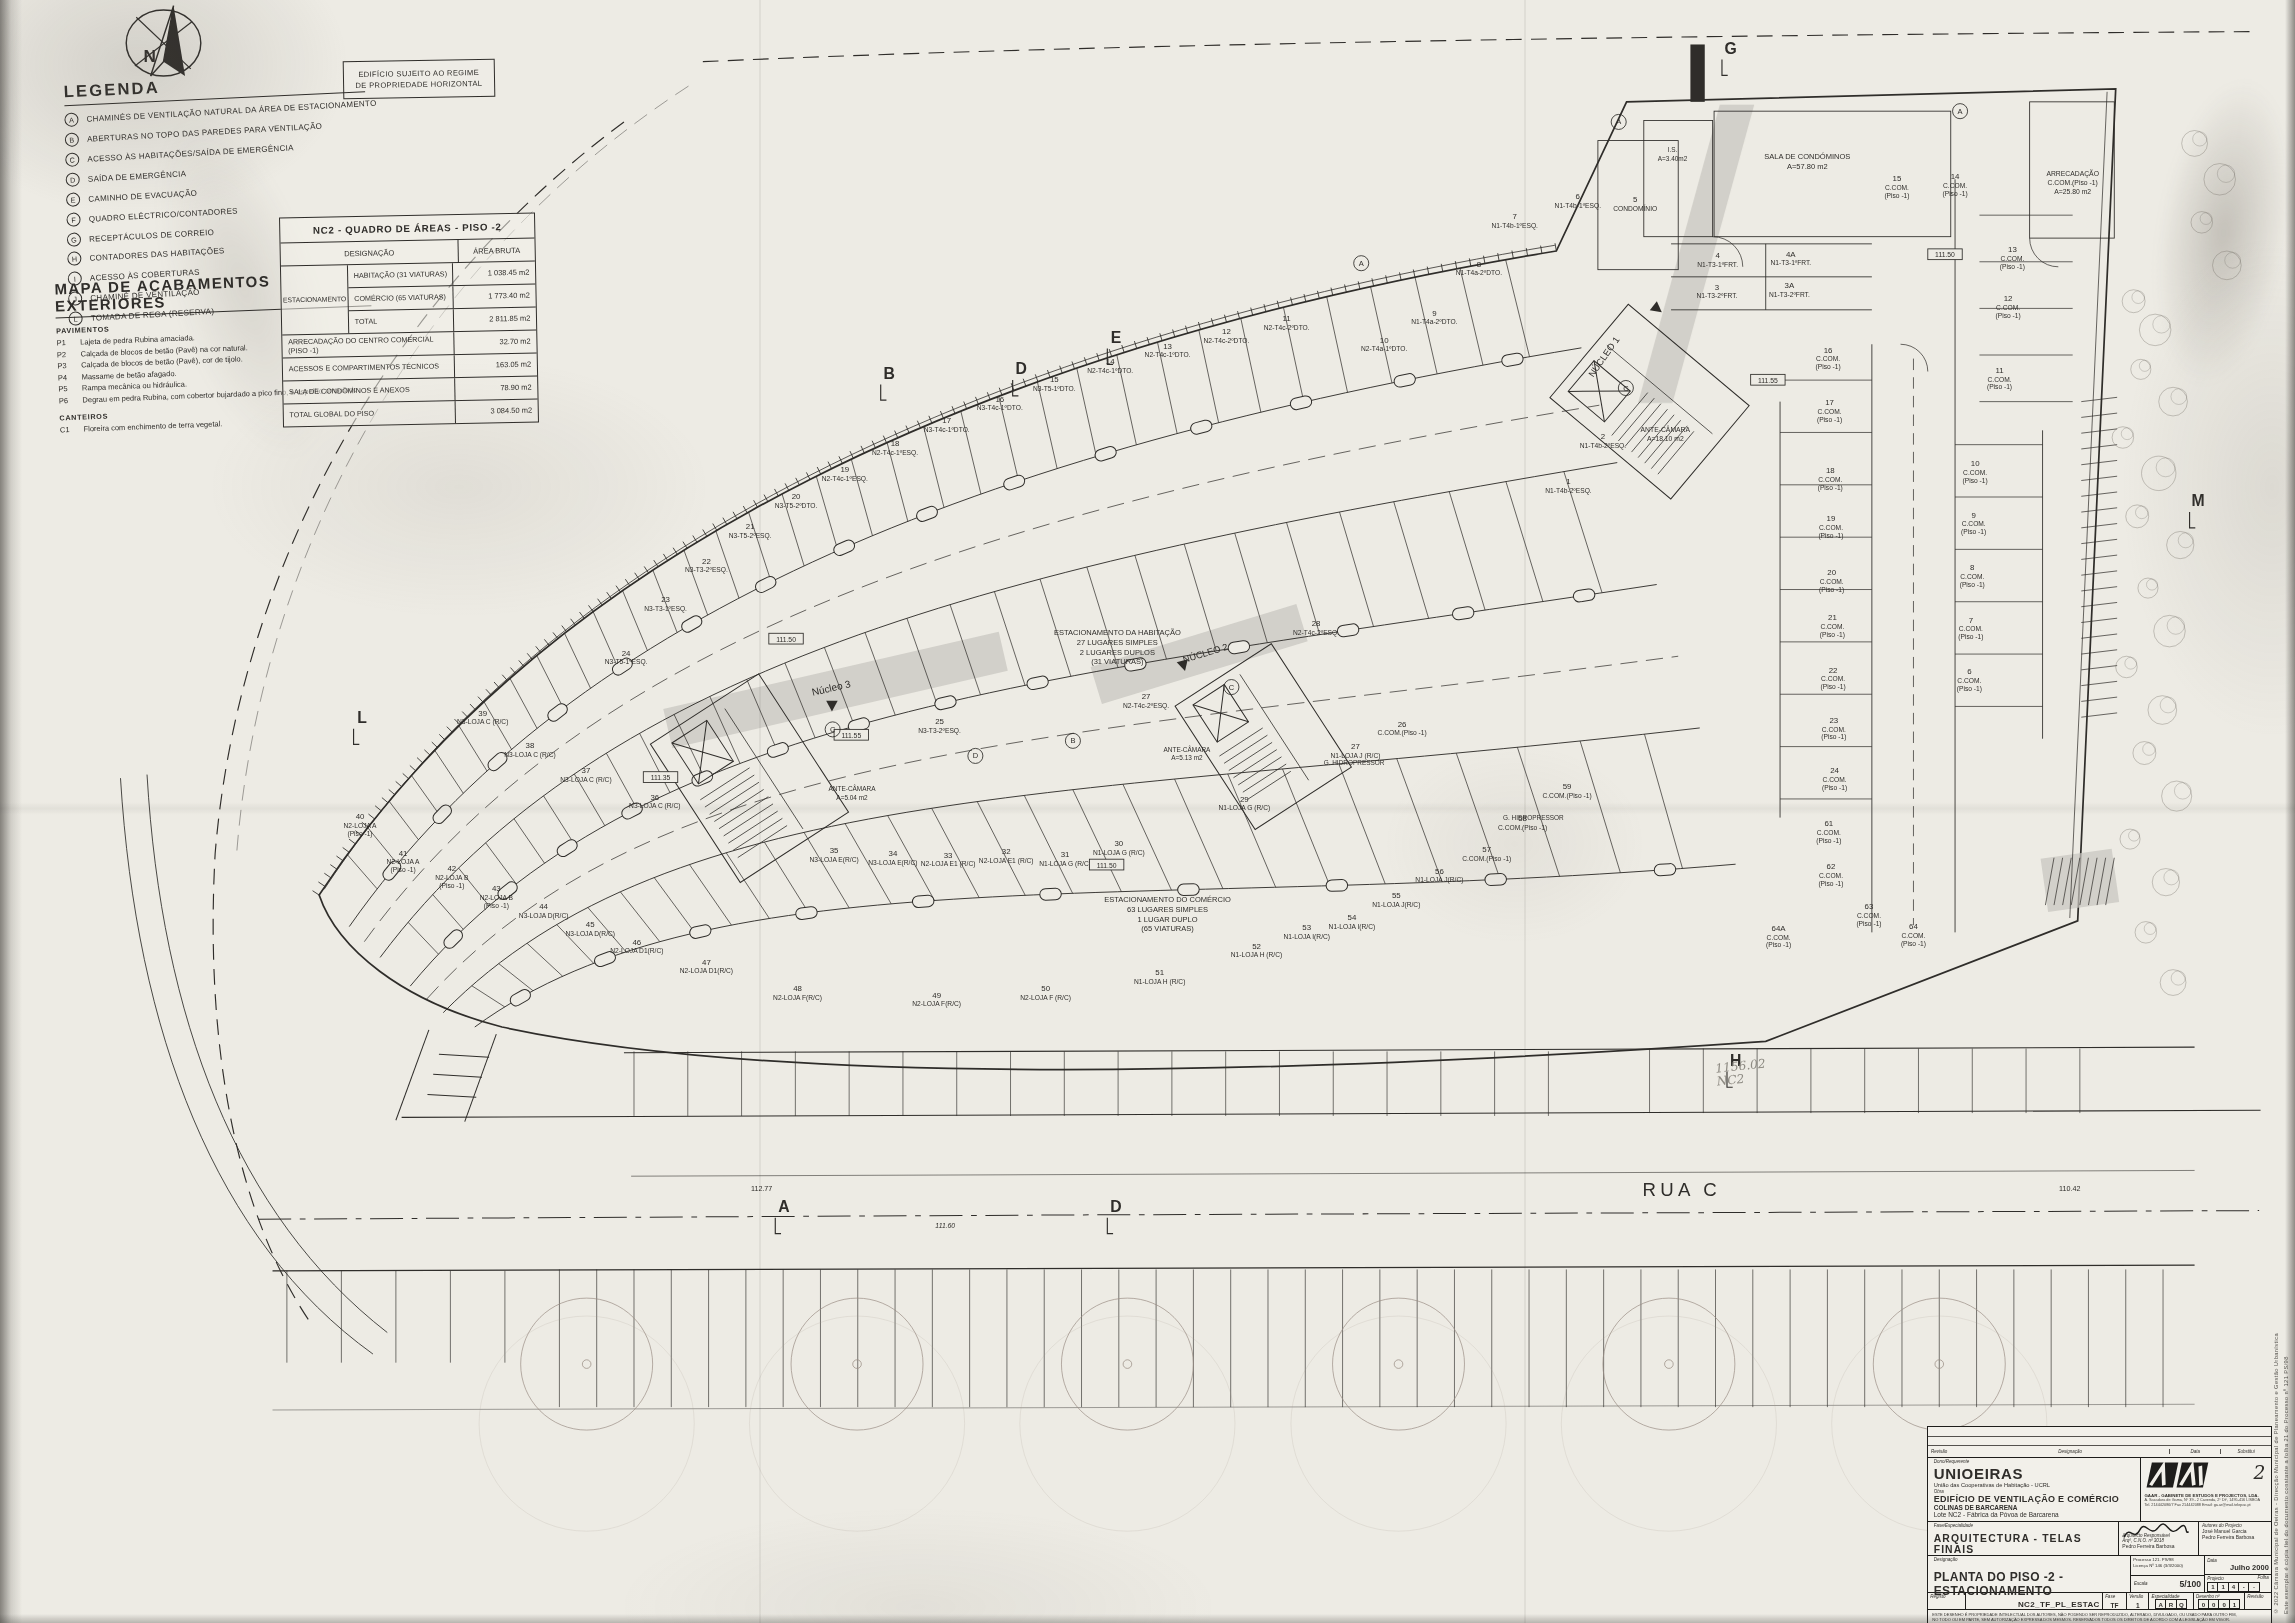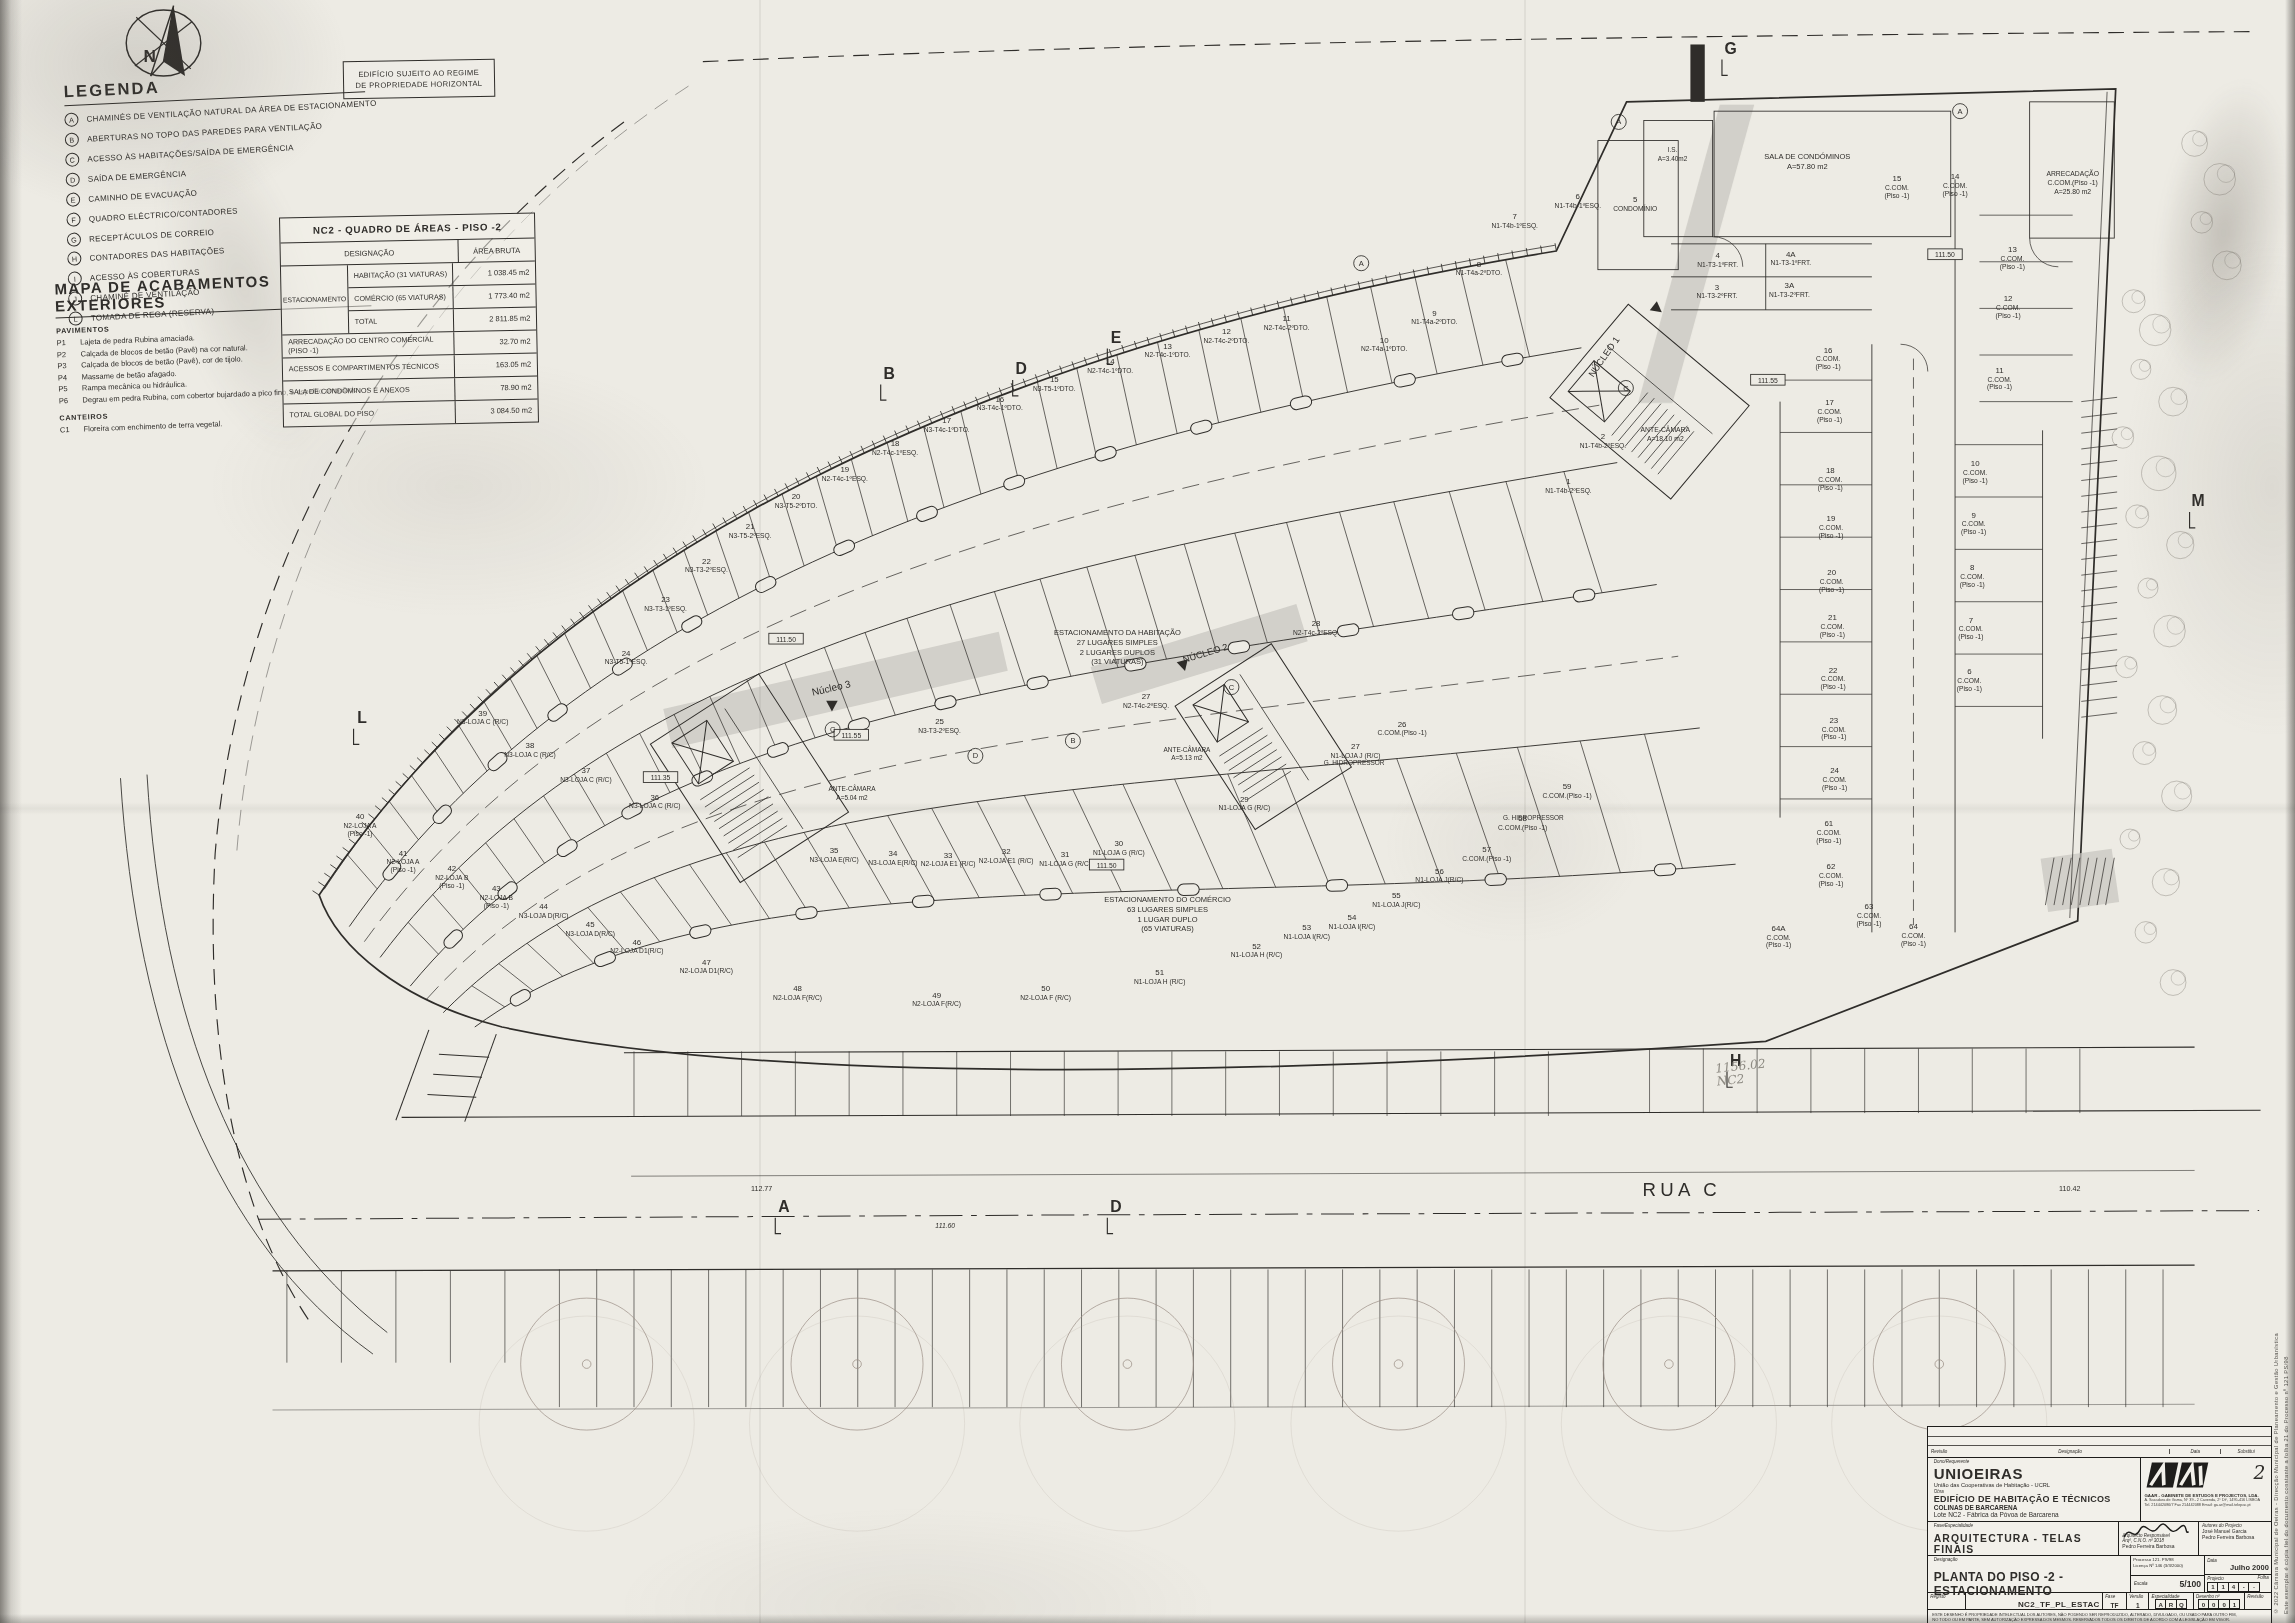--- a/index.html
+++ b/index.html
@@ -1403,21 +1403,21 @@
         <div class="r3 lab">Data</div>
         <div class="r4 lab">Substitui</div>
       </div>
     </div>
     <div class="tb-main">
       <div class="l">
         <div class="lab">Dono/Requerente</div>
         <div class="nm-client">UNIOEIRAS</div>
         <div class="nm-sub">União das Cooperativas de Habitação - UCRL</div>
         <div class="lab">Obra</div>
-        <div class="nm-obra1">EDIFÍCIO DE HABITAÇÃO E TÉCNICOS</div>
+        <div class="nm-obra1">EDIFÍCIO DE VENTILAÇÃO E COMÉRCIO</div>
         <div class="nm-obra2">COLINAS DE BARCARENA</div>
         <div class="nm-obra3">Lote NC2 - Fábrica da Póvoa de Barcarena</div>
       </div>
       <div class="r">
         <svg width="72" height="30" viewBox="0 0 120 50">
           <g transform="skewX(-12)">
             <rect x="14" y="4" width="44" height="42" fill="#1e1d1b"></rect>
             <rect x="64" y="4" width="44" height="42" fill="#1e1d1b"></rect>
             <path d="M20,42 L34,10 L42,42" stroke="#f2f0ea" stroke-width="6" fill="none"></path>
             <path d="M70,42 L82,10 L92,42 M96,10 L104,42" stroke="#f2f0ea" stroke-width="6" fill="none"></path>

